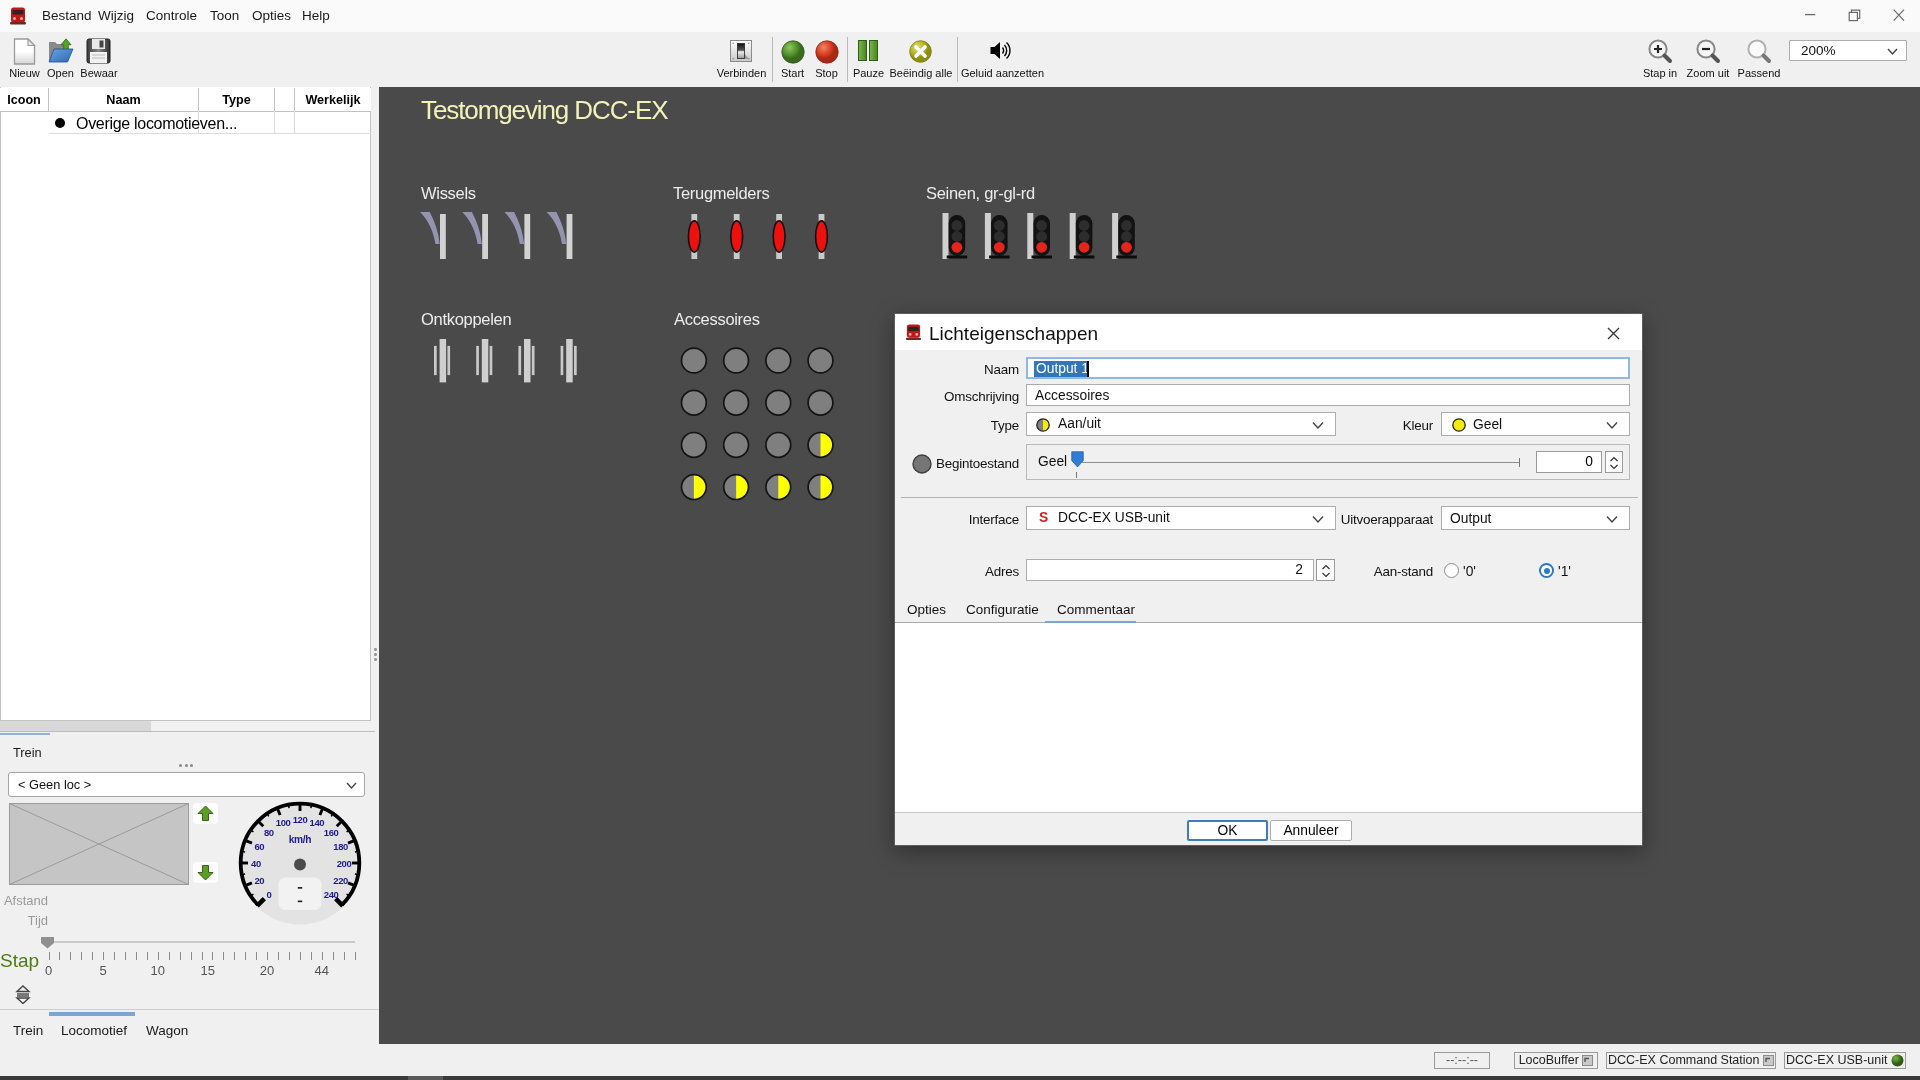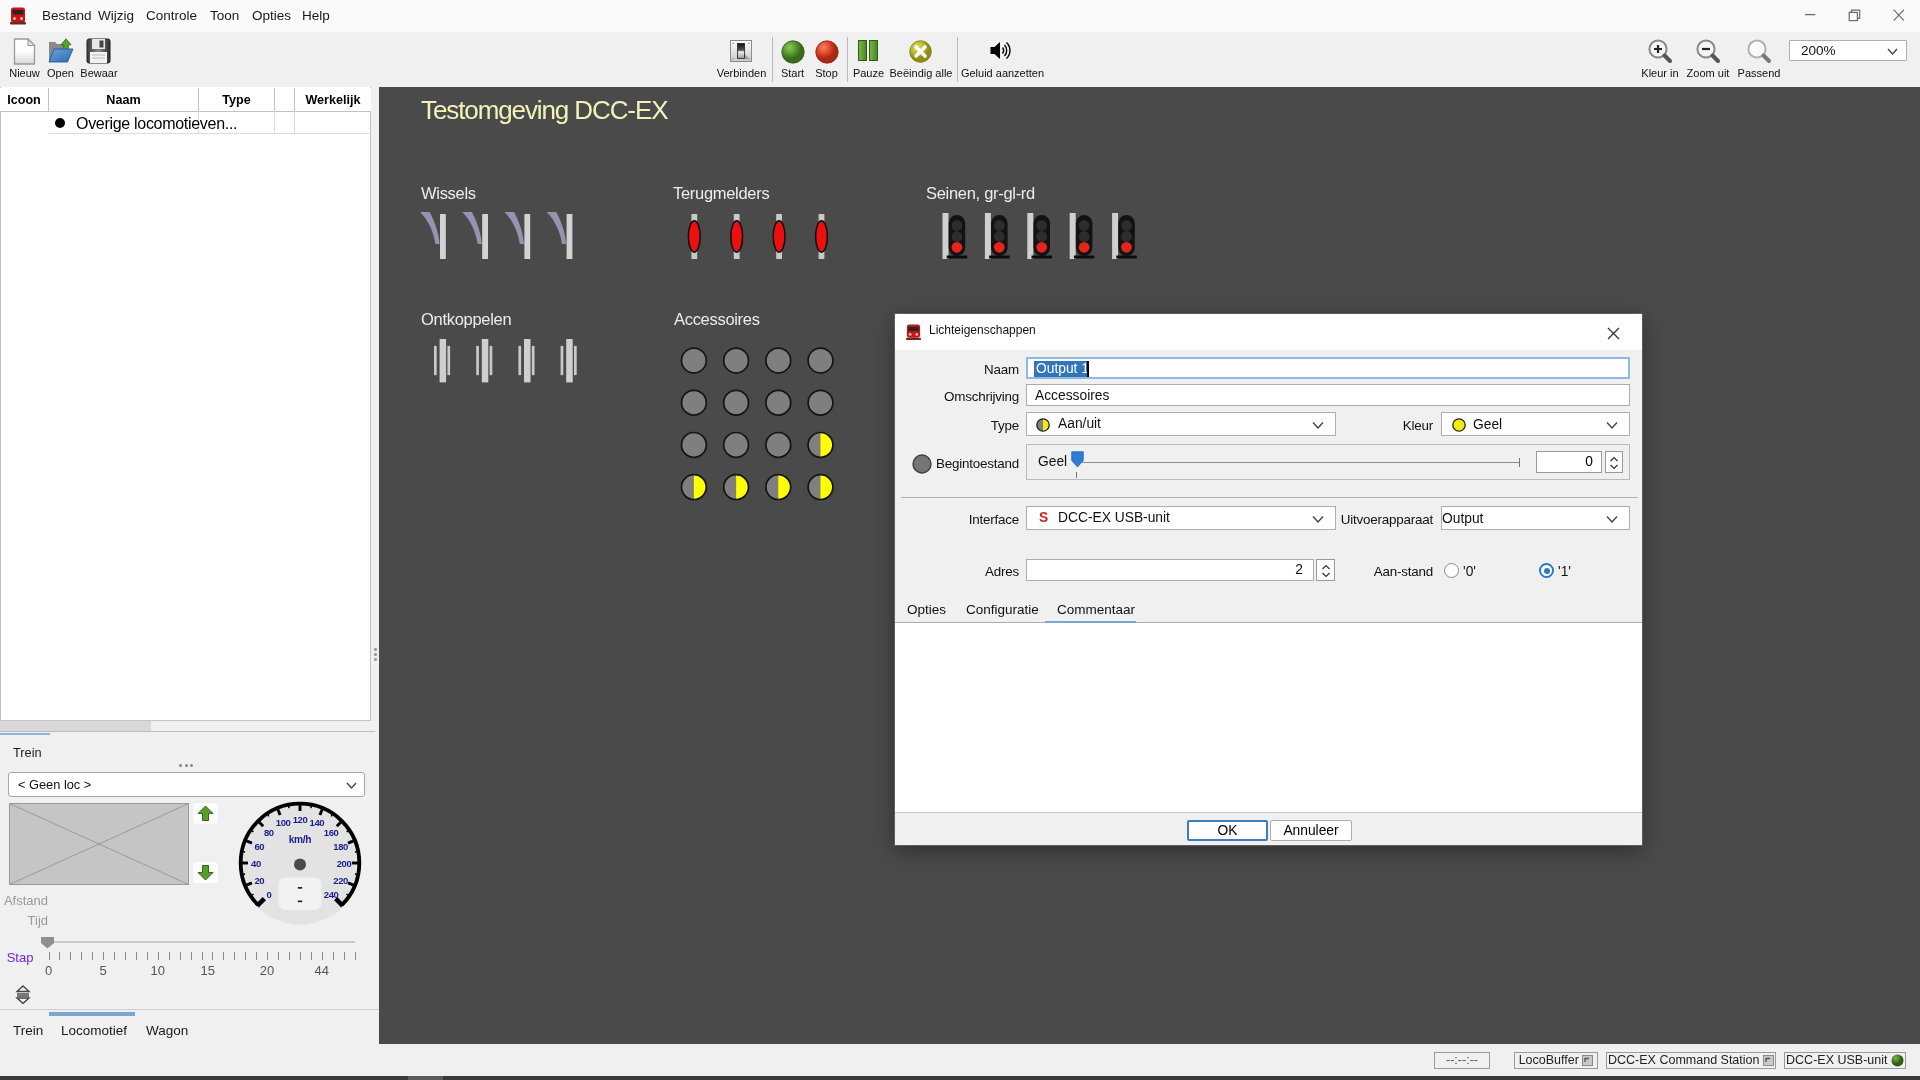--- a/index.html
+++ b/index.html
@@ -159,21 +159,21 @@
     <path d="M0.5 6 H4.5 L10 1 V18 L4.5 13 H0.5 Z" fill="#000"></path>
     <path d="M12.5 6.5 A5 5 0 0 1 12.5 12.5 M14.5 4 A8 8 0 0 1 14.5 15 M16.5 1.5 A11 11 0 0 1 16.5 17.5" fill="none" stroke="#000" stroke-width="1.4"></path>
   </svg>
   <div class="tlabel" style="left:960px;width:85px">Geluid aanzetten</div>
 
   <svg class="abs" style="left:1646px;top:6px" width="28" height="28" viewBox="0 0 28 28">
     <circle cx="12" cy="11" r="8.6" fill="#f6f6f6" stroke="#888" stroke-width="2"></circle>
     <line x1="18.5" y1="17.5" x2="24" y2="23" stroke="#555" stroke-width="4" stroke-linecap="round"></line>
     <path d="M8 11 H16 M12 7 V15" stroke="#222" stroke-width="2.2"></path>
   </svg>
-  <div class="tlabel" style="left:1635px;width:50px">Kleur in</div>
+  <div class="tlabel" style="left:1635px;width:50px">Stap in</div>
   <svg class="abs" style="left:1694px;top:6px" width="28" height="28" viewBox="0 0 28 28">
     <circle cx="12" cy="11" r="8.6" fill="#f6f6f6" stroke="#888" stroke-width="2"></circle>
     <line x1="18.5" y1="17.5" x2="24" y2="23" stroke="#555" stroke-width="4" stroke-linecap="round"></line>
     <path d="M8 11 H16" stroke="#222" stroke-width="2.2"></path>
   </svg>
   <div class="tlabel" style="left:1683px;width:50px">Zoom uit</div>
   <svg class="abs" style="left:1745px;top:6px" width="28" height="28" viewBox="0 0 28 28">
     <circle cx="12" cy="11" r="8.6" fill="#fafafa" stroke="#b0b0b0" stroke-width="2"></circle>
     <line x1="18.5" y1="17.5" x2="24" y2="23" stroke="#777" stroke-width="4" stroke-linecap="round"></line>
   </svg>
@@ -287,21 +287,21 @@
 <rect x="41.5" y="77.5" width="43" height="32.5" rx="7" fill="#f2f2f2"></rect>
 <rect x="60.8" y="87" width="4.4" height="1.7" fill="#223"></rect>
 <rect x="60.8" y="100.5" width="4.4" height="1.7" fill="#223"></rect>
 </svg>
   <div class="abs" style="left:0px;top:806px;width:48px;text-align:right;font-size:13px;color:#9a9a9a">Afstand</div>
   <div class="abs" style="left:0px;top:826px;width:48px;text-align:right;font-size:13px;color:#9a9a9a">Tijd</div>
   <div class="abs" style="left:47px;top:854px;width:308px;height:2px;background:#c9c9c9"></div>
   <svg class="abs" style="left:40px;top:849px" width="15" height="13" viewBox="0 0 15 13">
     <path d="M1 1 H14 V7 L7.5 12.5 L1 7 Z" fill="#8f8f8f"></path>
   </svg>
-  <div class="abs" style="left:0px;top:863px;width:40px;text-align:center;font-size:13px;color:#6d28d9">Stap</div>
+  <div class="abs" style="left:0px;top:863px;width:40px;text-align:left;font-size:19px;color:#4d7c0f">Stap</div>
   <div class="abs" style="left:0;top:0">
   </div>
 </div>
 <div class="abs" style="left:0;top:0;width:379px;height:1080px;pointer-events:none">
 <div style="position:absolute;left:48.50px;top:952px;width:1px;height:8px;background:#8a8a8a"></div>
 <div style="position:absolute;left:59.43px;top:952px;width:1px;height:8px;background:#8a8a8a"></div>
 <div style="position:absolute;left:70.36px;top:952px;width:1px;height:8px;background:#8a8a8a"></div>
 <div style="position:absolute;left:81.29px;top:952px;width:1px;height:8px;background:#8a8a8a"></div>
 <div style="position:absolute;left:92.22px;top:952px;width:1px;height:8px;background:#8a8a8a"></div>
 <div style="position:absolute;left:103.15px;top:952px;width:1px;height:8px;background:#8a8a8a"></div>
@@ -443,21 +443,21 @@
 
 <div class="abs dialog">
   <div class="abs" style="left:0;top:0;width:747px;height:36px;background:#fff"></div>
   <svg class="abs" style="left:9px;top:10px" width="19" height="17" viewBox="0 0 20 18">
     <rect x="3" y="0.5" width="14" height="14" rx="2.5" fill="#c01818"></rect>
     <rect x="4.5" y="3" width="11" height="4.5" rx="1" fill="#30221f"></rect>
     <rect x="2" y="14.5" width="16" height="2.5" rx="1" fill="#6c2a24"></rect>
     <circle cx="6.5" cy="11" r="1.5" fill="#e8b0a8"></circle>
       <circle cx="13.5" cy="11" r="1.5" fill="#e8b0a8"></circle>
   </svg>
-  <div class="abs" style="left:34px;top:9px;font-size:12px;color:#111">Lichteigenschappen</div>
+  <div class="abs" style="left:34px;top:9px;font-size:19px;color:#111">Lichteigenschappen</div>
   <svg class="abs" style="left:712px;top:13px" width="13" height="13" viewBox="0 0 13 13">
       <path d="M1 1 L12 12 M12 1 L1 12" stroke="#333" stroke-width="1.3"></path>
     </svg>
 
   <div class="dlabel" style="left:24px;top:48px;width:100px">Naam</div>
   <div class="abs" style="left:131px;top:43px;width:604px;height:22px;background:#fff;border:2px solid #90b8e0">
     <div style="position:absolute;left:6px;top:1.5px;width:53px;height:16px;background:#3176bd"></div>
     <div style="position:absolute;left:8px;top:2px;font-size:13.8px;color:#fff">Output 1</div>
     <div style="position:absolute;left:59px;top:1.5px;width:1.5px;height:16px;background:#000"></div>
   </div>
@@ -513,21 +513,21 @@
 
   <div class="dlabel" style="left:24px;top:198px;width:100px">Interface</div>
   <div class="dfield" style="left:131px;top:192px;width:310px;height:24px">
     <div style="position:absolute;left:12px;top:3px;font-size:13.8px;font-weight:bold;color:#cf2020">S</div>
     <div style="position:absolute;left:31px;top:3px;font-size:13.8px">DCC-EX USB-unit</div>
     <svg style="position:absolute;right:11px;top:8px" width="12" height="9" viewBox="0 0 12 9">
         <path d="M1 1.5 L6 7 L11 1.5" fill="none" stroke="#444" stroke-width="1.4"></path>
       </svg>
   </div>
   <div class="dlabel" style="left:440px;top:198px;width:98px">Uitvoerapparaat</div>
-  <div class="dfield" style="left:546px;top:192px;width:189px;height:24px;">Output
+  <div class="dfield" style="left:546px;top:192px;width:189px;height:24px;padding-left:8px">Output
     <svg style="position:absolute;right:11px;top:8px" width="12" height="9" viewBox="0 0 12 9">
         <path d="M1 1.5 L6 7 L11 1.5" fill="none" stroke="#444" stroke-width="1.4"></path>
       </svg>
   </div>
 
   <div class="dlabel" style="left:24px;top:250px;width:100px">Adres</div>
   <div class="dfield" style="left:131px;top:245px;width:288px;height:22px">
     <div style="position:absolute;right:10px;top:2px;font-size:13.8px">2</div>
   </div>
   <div class="abs" style="left:421px;top:245px;width:19px;height:22px;background:#fcfcfc;border:1px solid #9a9a9a">

